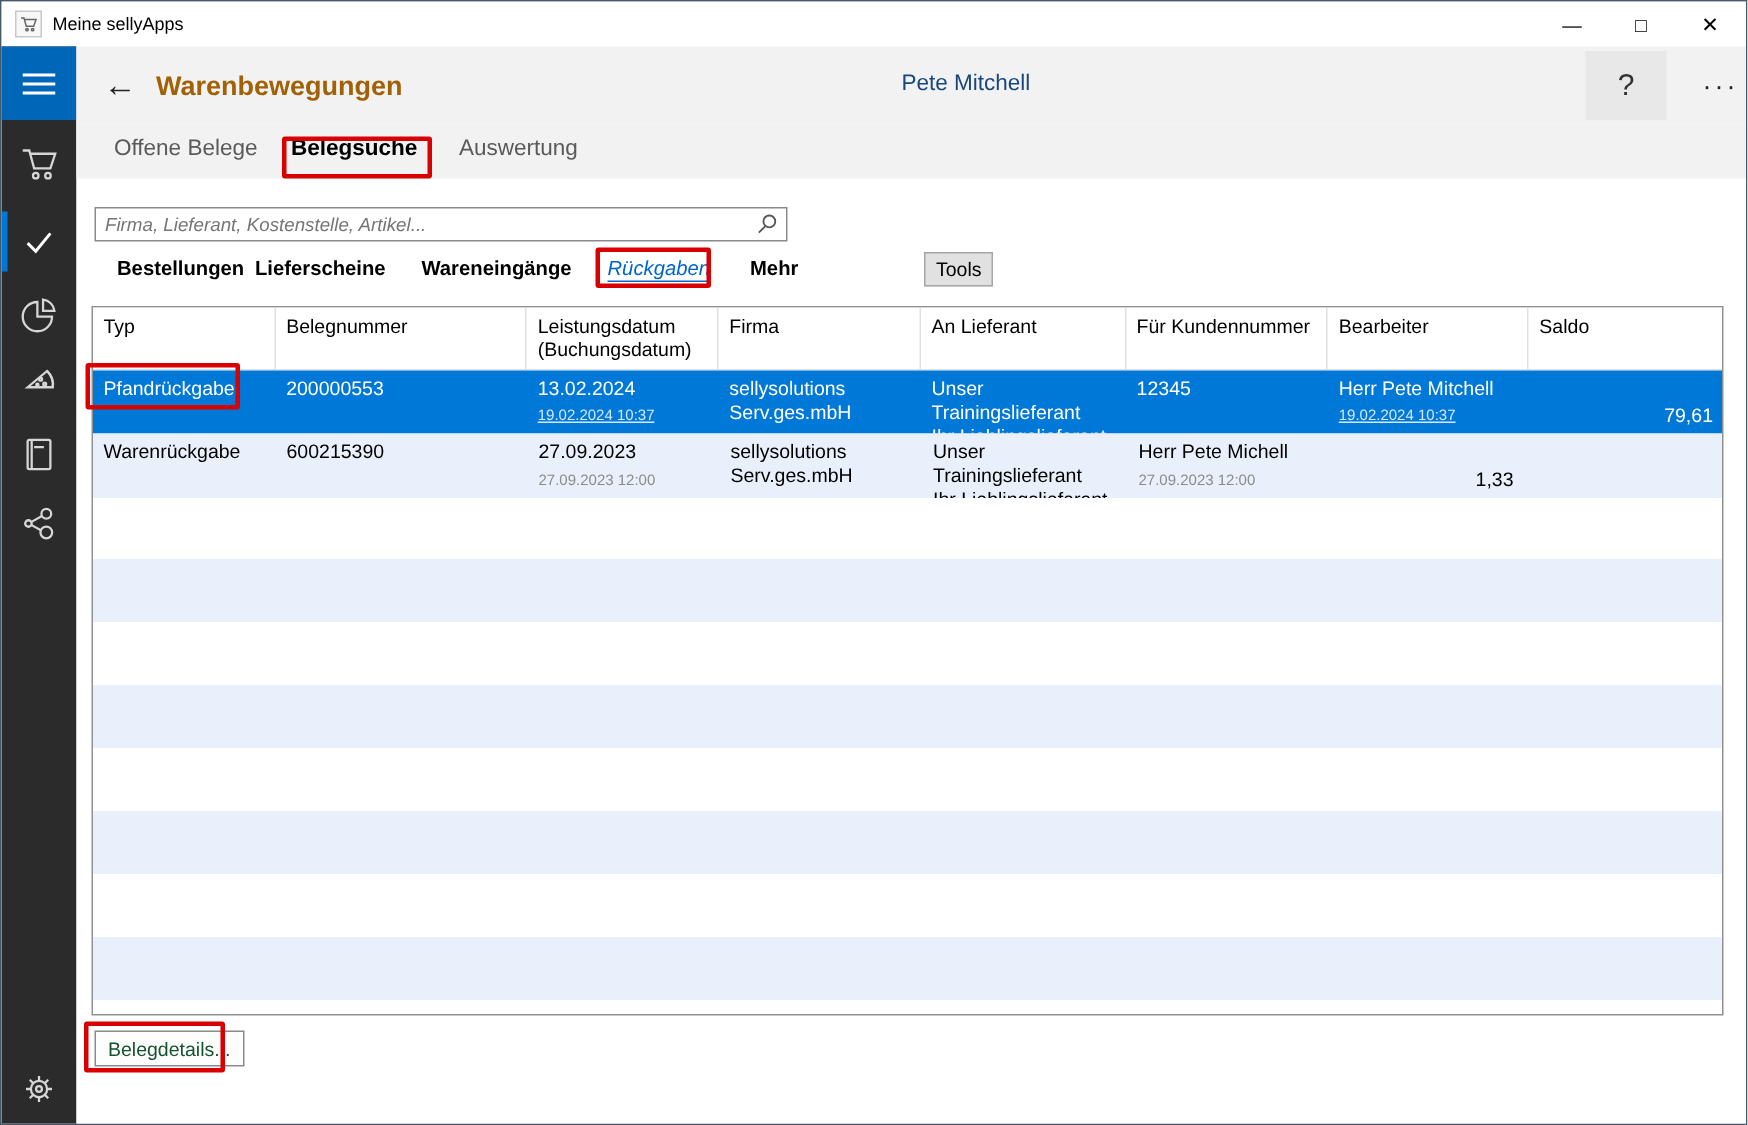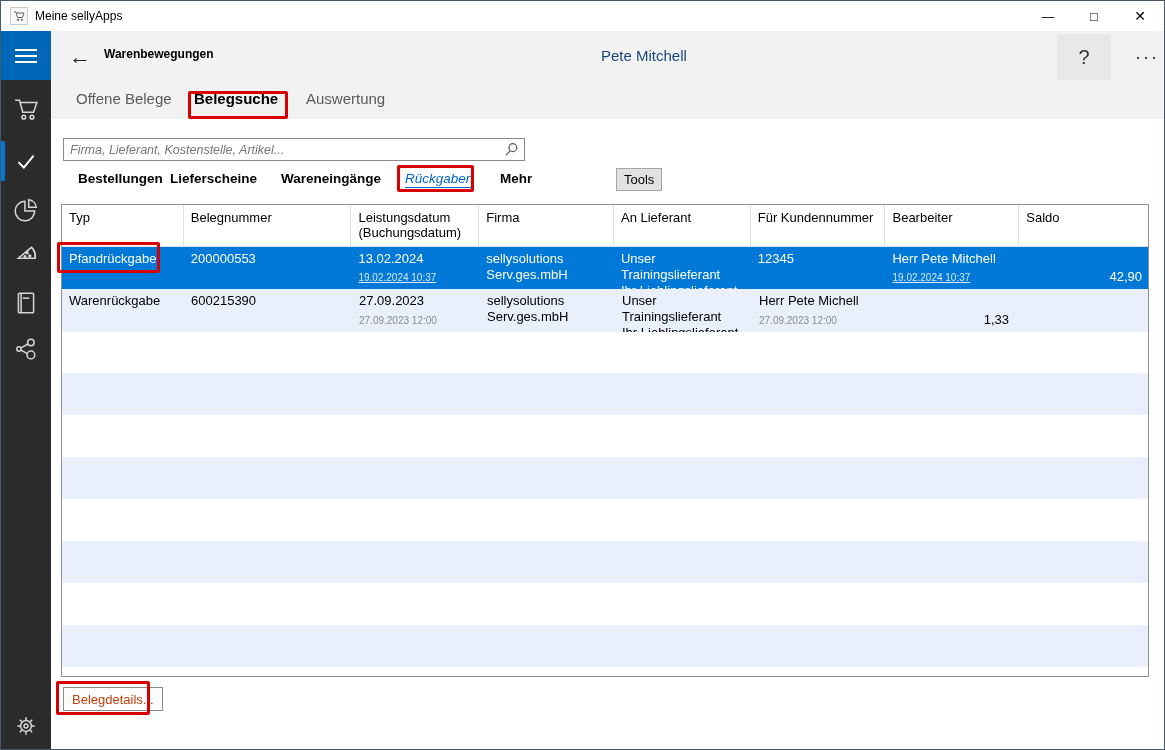--- a/index.html
+++ b/index.html
@@ -25,21 +25,21 @@
   .hamburger svg { display:block; }
   .navitem { position:absolute; left:0; width:50px; height:44px;
              display:flex; align-items:center; justify-content:center; cursor:pointer; }
   .accentbar { position:absolute; left:0; top:110px; width:4px; height:40px; background:#0078d7; }
 
   
   .main { position:absolute; left:50px; top:30px; width:1115px; height:720px; background:#fff; }
   .appheader { position:absolute; left:0; top:0; width:1115px; height:52px; background:#f2f2f2; }
   .backbtn { position:absolute; left:12px; top:9px; width:34px; height:34px; font-size:22px; color:#222;
              display:flex; align-items:center; justify-content:center; cursor:pointer; }
-  .pagetitle { position:absolute; left:53px; top:16px; font-size:12px; font-weight:bold; color:#000000; }
+  .pagetitle { position:absolute; left:53px; top:16px; font-size:18px; font-weight:bold; color:#a16207; }
   .username { position:absolute; left:550px; top:16px; font-size:15px; color:#17477c; cursor:pointer; }
   .helpbtn { position:absolute; left:1006px; top:3px; width:54px; height:46px; background:#e8e8e8;
              display:flex; align-items:center; justify-content:center; font-size:20px; color:#333; cursor:pointer;
              font-weight:300; }
   .morebtn { position:absolute; left:1078px; top:8px; width:36px; height:36px; display:flex; align-items:center;
              justify-content:center; font-size:18px; letter-spacing:2px; color:#222; cursor:pointer; }
 
   .tabsrow { position:absolute; left:0; top:52px; width:1115px; height:36px; background:#f2f2f2; }
   .tab { position:absolute; top:7px; font-size:15px; color:#5a5a5a; cursor:pointer; white-space:nowrap; }
   .tab.active { color:#000; font-weight:bold; }
@@ -79,21 +79,21 @@
   .row.r1 { top:84px; background:#e9f0fb; color:#000; height:43px; }
   .cell { position:relative; padding:4px 4px 0 7px; font-size:13px; line-height:16px; overflow:hidden; }
   .c0 { width:122px; } .c1 { width:168px; } .c2 { width:128px; } .c3 { width:135px; }
   .c4 { width:137px; } .c5 { width:135px; } .c6 { width:134px; } .c7 { width:129px; }
   .subdate { position:absolute; left:7px; bottom:3px; font-size:10px; }
   .row.r0 .subdate { color:#d5e9fa;text-decoration:underline; }
   .row.r1 .subdate { color:#8a8a8a; }
   .saldo { position:absolute; right:6px; bottom:4px; font-size:13px; }
 
   .detailsbtn { position:absolute; left:12px; top:656px; height:24px; padding:0 8px; background:#fdfdfd;
-                border:1px solid #8a8a8a; font-family:"Liberation Sans", sans-serif; font-size:13px; color:#c2410c;
+                border:1px solid #8a8a8a; font-family:"Liberation Sans", sans-serif; font-size:13px; color:#14532d;
                 cursor:pointer; }
 
   
   .anno { position:absolute; border:3px solid #d80000; border-radius:2px; pointer-events:none; }
   .anno.a-belegsuche { left:187px; top:90px; width:100px; height:28px; }
   .anno.a-rueckgaben { left:396px; top:164px; width:77px; height:27px; }
   .anno.a-pfand { left:56px; top:241px; width:103px; height:31px; }
   .anno.a-details { left:55px; top:680px; width:94px; height:34px; }
 
   svg { display:block; }
@@ -252,21 +252,21 @@
         <div class="cell c4">
           <span>Unser Trainingslieferant</span><br>
           <span>Ihr Lieblingslieferant</span>
         </div>
         <div class="cell c5">12345</div>
         <div class="cell c6">
           <span>Herr Pete Mitchell</span>
           <span class="subdate">19.02.2024 10:37</span>
         </div>
         <div class="cell c7">
-          <span class="saldo">42,90</span>
+          <span class="saldo">79,61</span>
         </div>
       </div>
 
       <div class="row r1">
         <div class="cell c0">Warenrückgabe</div>
         <div class="cell c1">600215390</div>
         <div class="cell c2">
           <span>27.09.2023</span>
           <span class="subdate">27.09.2023 12:00</span>
         </div>

